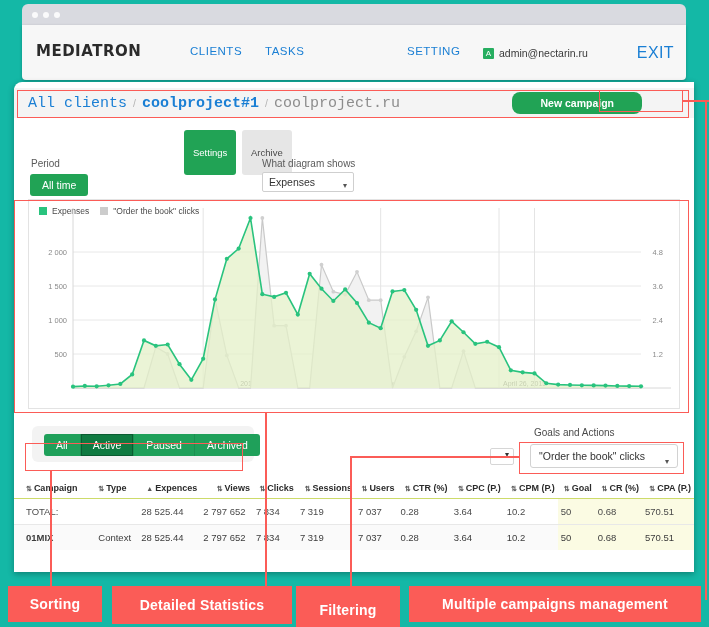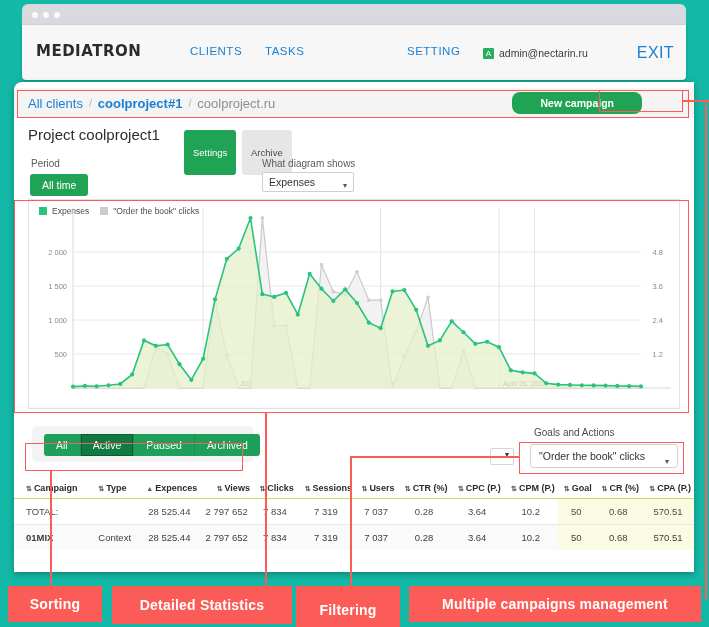--- a/index.html
+++ b/index.html
@@ -50,21 +50,21 @@
   .page {
     position: absolute; left: 14px; top: 82px; width: 680px; height: 490px;
     background: #ffffff; border-radius: 8px 0 0 0;
     box-shadow: 0 2px 6px rgba(0,0,0,.3);
     overflow: hidden;
   }
   .breadcrumb-band {
     position: absolute; left: 0; top: 6px; width: 100%; height: 30px;
     background: #f4f4f4; display: flex; align-items: center; padding-left: 14px;
   }
-  .crumb { font-size: 13px; color: #1a7fd4; cursor: pointer; }
+  .crumb { font-size: 15px; color: #1a7fd4; cursor: pointer; font-family: Liberation Mono, monospace; }
   .crumb.bold { font-weight: bold; }
   .crumb.plain { color: #8d8d8d; cursor: default; }
   .crumb-sep { font-size: 10.5px; color: #b5b5b5; margin: 0 6px; }
   .new-campaign-btn {
     position: absolute; right: 52px; top: 10px;
     background: #21a355; color: #fff; font-size: 10.5px; font-weight: bold;
     padding: 5px 28px; border: none; border-radius: 8px; cursor: pointer;
   }
 
   .proj-title { position: absolute; left: 14px; top: 44px; font-size: 15px; color: #2d2d2d; }
@@ -133,21 +133,21 @@
   .mini-select .caret { position: absolute; right: 4px; top: 1px; font-size: 8px; color: #333; }
 
   
   .table-wrap { position: absolute; left: 0; top: 396px; width: 100%; }
   table.stats { width: 100%; border-collapse: collapse; font-size: 9.5px; }
   table.stats th {
     font-weight: bold; color: #2b2b2b; padding: 5px 3px; text-align: right;
     white-space: nowrap; font-size: 9px; cursor: pointer;
   }
   table.stats th .sort { color: #555; font-size: 7px; margin-right: 2px; }
-  table.stats td { padding: 7px 3px; text-align: center; color: #3c3c3c; white-space: nowrap; }
+  table.stats td { padding: 7px 3px; text-align: left; color: #3c3c3c; white-space: nowrap; }
   tr.total-row { background: #fff; border-top: 1px solid #cddb6a; }
   tr.total-row td { color: #4a4a4a; }
   tr.data-row { background: #fafafa; border-top: 1px solid #e8e8e8; }
   .cell-left { text-align: left !important; padding-left: 12px !important; }
   .link-cell { color: #1a7fd4; font-weight: bold; cursor: pointer; }
   .hl { background: #fbfbe3; }
 
   
   .anno {
     position: absolute; background: #fb5c57; color: #fff;
@@ -190,21 +190,20 @@
     <div class="breadcrumb-band">
       <span class="crumb">All clients</span>
       <span class="crumb-sep">/</span>
       <span class="crumb bold">coolproject#1</span>
       <span class="crumb-sep">/</span>
       <span class="crumb plain">coolproject.ru</span>
     </div>
 
     <button class="new-campaign-btn">New campaign</button>
 
-    <div class="proj-title">Project coolproject1</div>
     <div class="pill pill-settings">Settings</div>
     <div class="pill pill-archive">Archive</div>
 
     <div class="field-label lbl-period">Period</div>
     <button class="alltime-btn">All time</button>
 
     <div class="field-label lbl-diagram">What diagram shows</div>
     <div class="diagram-select">
       <span>Expenses</span>
       <span class="caret">▾</span>

